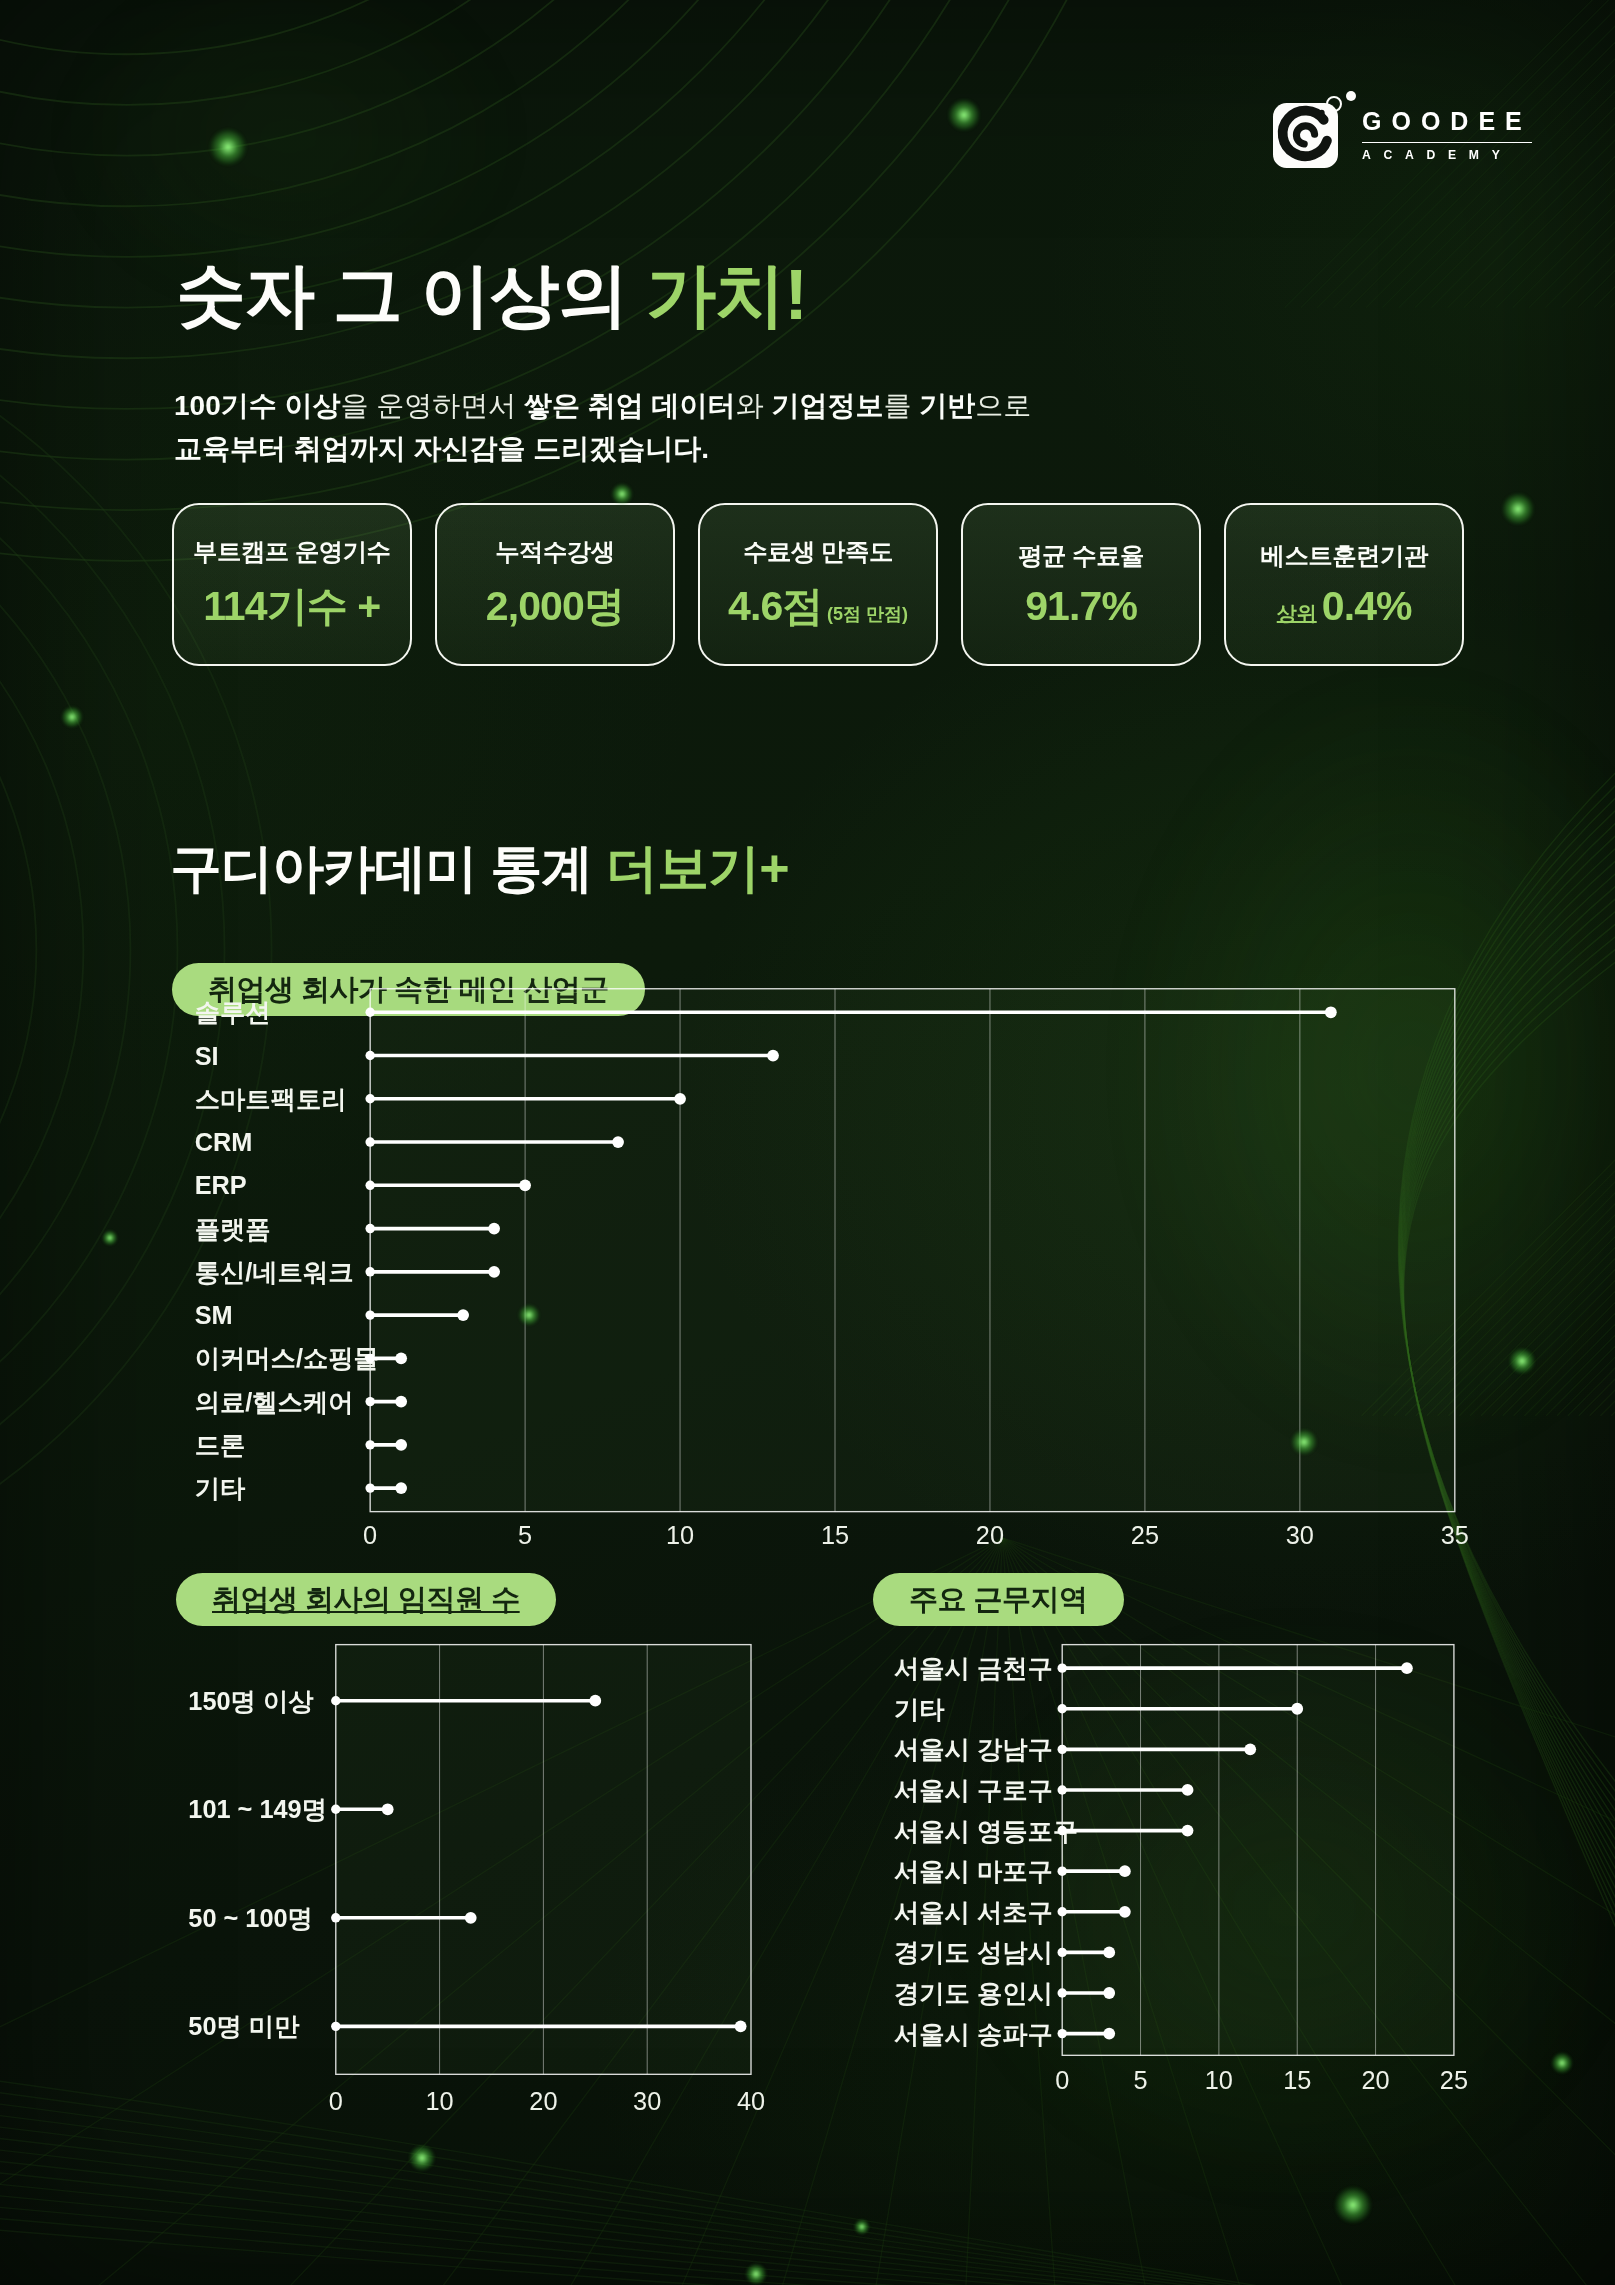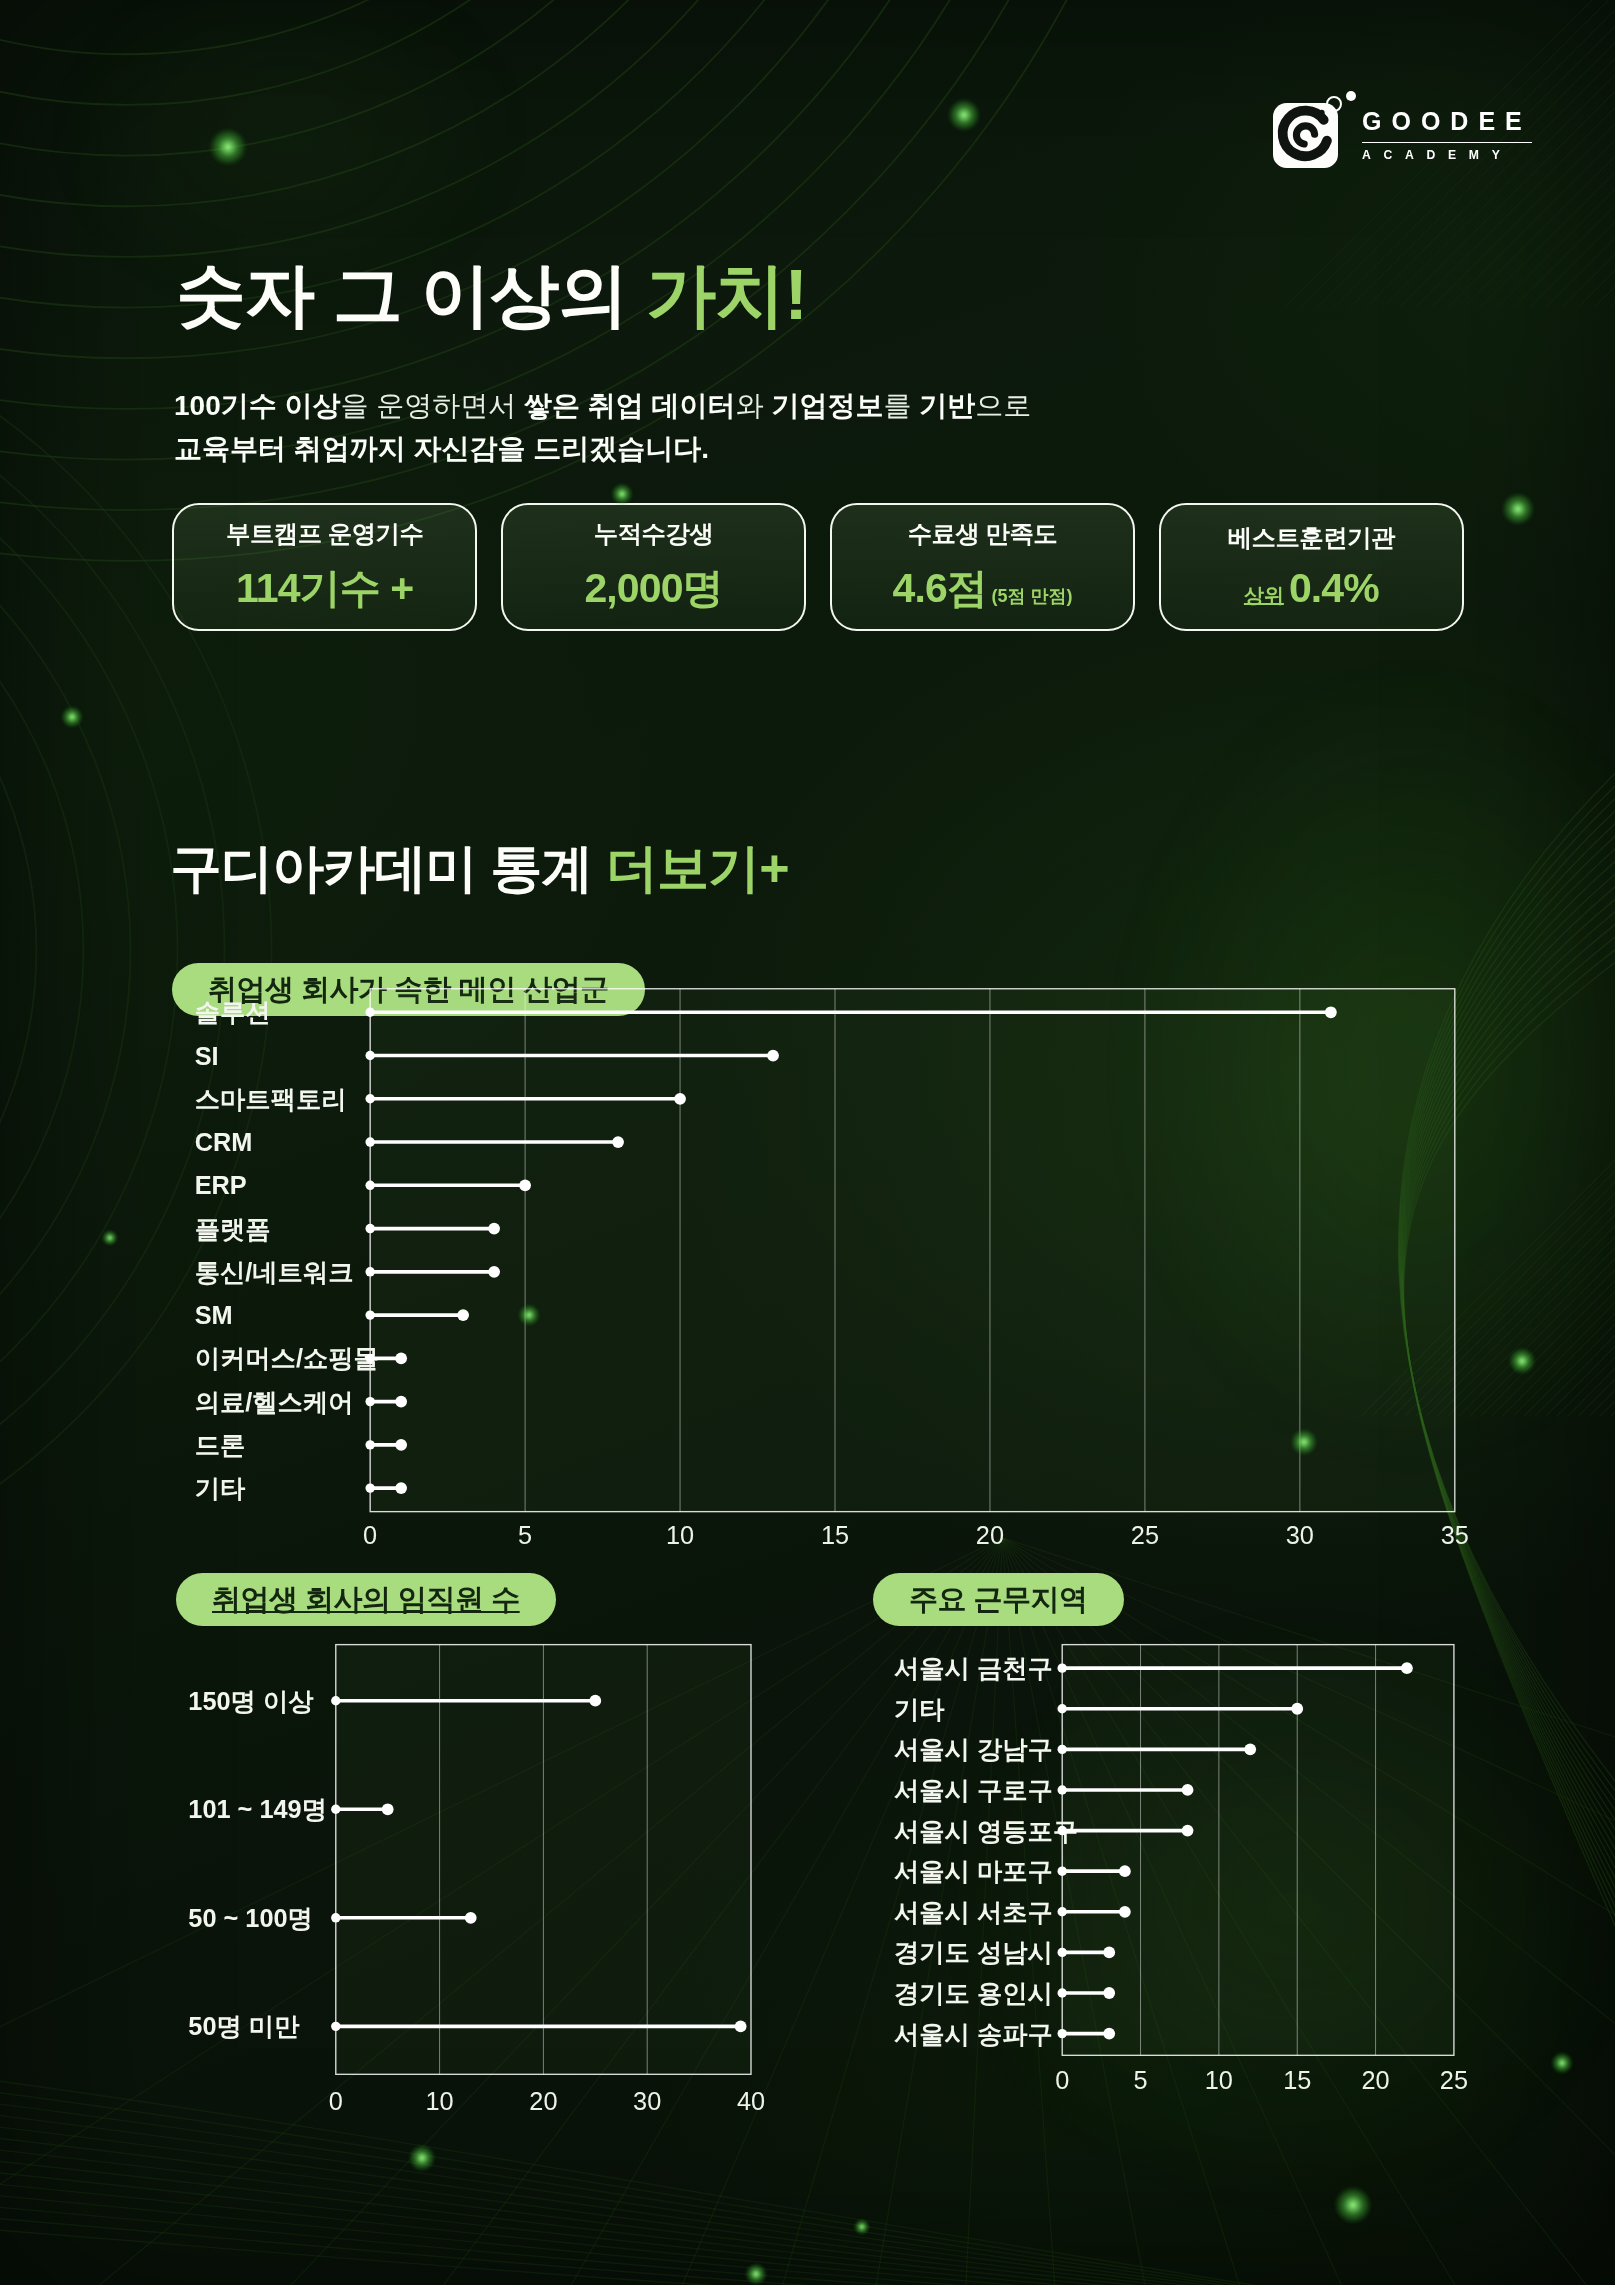--- a/index.html
+++ b/index.html
@@ -32,21 +32,21 @@
 
   
   .title{position:absolute;left:172px;top:245px;margin:4px;font-size:70px;font-weight:800;letter-spacing:-0.9px;color:#fdfdfa;}
   .accent{color:var(--accent,#9dd468);}
   .subtitle{position:absolute;left:174px;top:384px;margin:0;font-size:28px;line-height:1.55;color:#e9eee4;font-weight:400;}
   .subtitle .sub-line{display:block;}
   .subtitle .b{font-weight:700;color:#fbfdf9;}
   .section-title{position:absolute;left:170px;top:834px;margin:0;font-size:52px;font-weight:800;letter-spacing:-0.9px;color:#fdfdfa;}
 
   
-  .stats{position:absolute;left:172px;top:503px;width:1292px;height:128px;display:flex;gap:23.5px;}
+  .stats{position:absolute;left:172px;top:503px;width:1292px;height:163px;display:flex;gap:23.5px;}
   .stat-card{flex:1;border:2.3px solid #f4f6f0;border-radius:27px;display:flex;flex-direction:column;align-items:center;justify-content:center;gap:11px;
     background:linear-gradient(180deg, rgba(158,208,140,0.12), rgba(140,190,120,0.06));}
   .stat-label{font-size:24.4px;font-weight:700;color:#fbfdf8;letter-spacing:-0.5px;}
   .stat-value-row{display:flex;align-items:baseline;color:var(--accent,#9dd468);}
   .stat-pre{font-size:20px;font-weight:700;margin-right:5px;text-decoration:underline;}
   .stat-value{font-size:41px;font-weight:800;letter-spacing:-0.9px;}
   .stat-suf{font-size:18px;font-weight:600;margin-left:4.5px;}
 
   
   .pill{position:absolute;background:var(--badge,#a9db7f);color:#13260f;font-size:29px;font-weight:800;
@@ -234,20 +234,26 @@
         </div>
       </div>
       <div class="stat-card">
         <div class="stat-label">수료생 만족도</div>
         <div class="stat-value-row">
           <span class="stat-value">4.6점</span>
           <span class="stat-suf">(5점 만점)</span>
         </div>
       </div>
       <div class="stat-card">
+        <div class="stat-label">평균 수료율</div>
+        <div class="stat-value-row">
+          <span class="stat-value">91.7%</span>
+        </div>
+      </div>
+      <div class="stat-card">
         <div class="stat-label">베스트훈련기관</div>
         <div class="stat-value-row">
           <span class="stat-pre">상위</span>
           <span class="stat-value">0.4%</span>
         </div>
       </div>
     </div>
 
   <h2 class="section-title"><span>구디아카데미 통계 </span><span class="accent">더보기+</span></h2>
 

